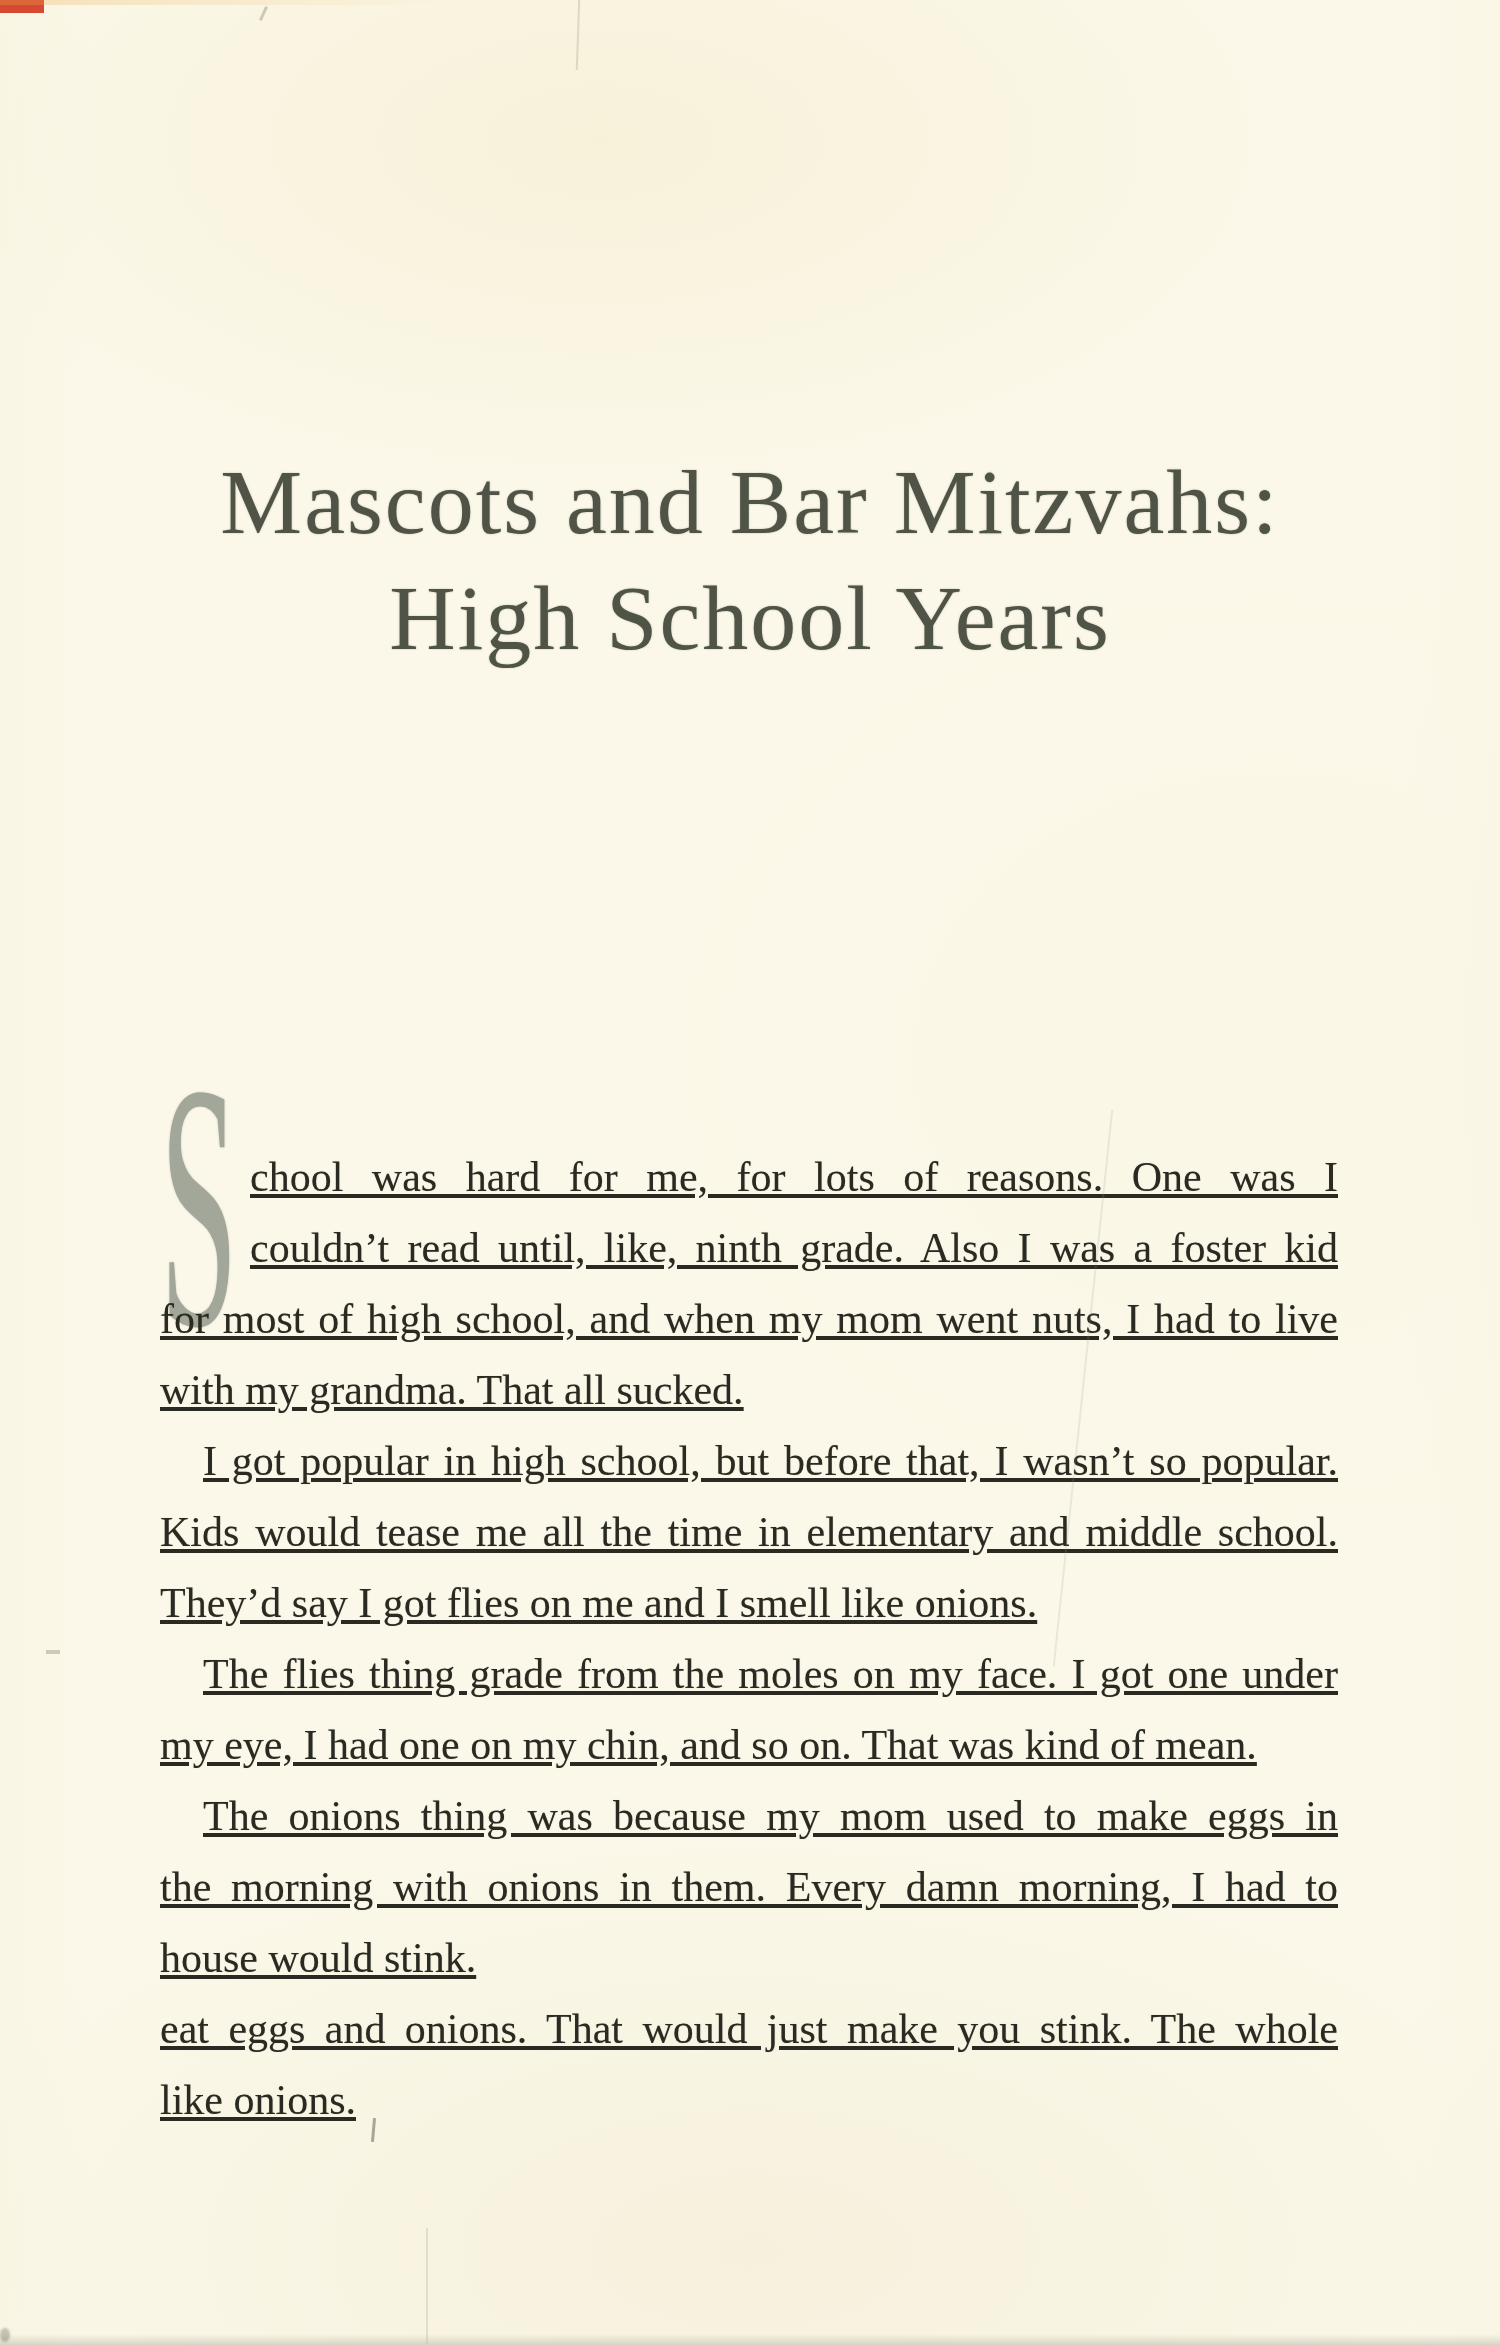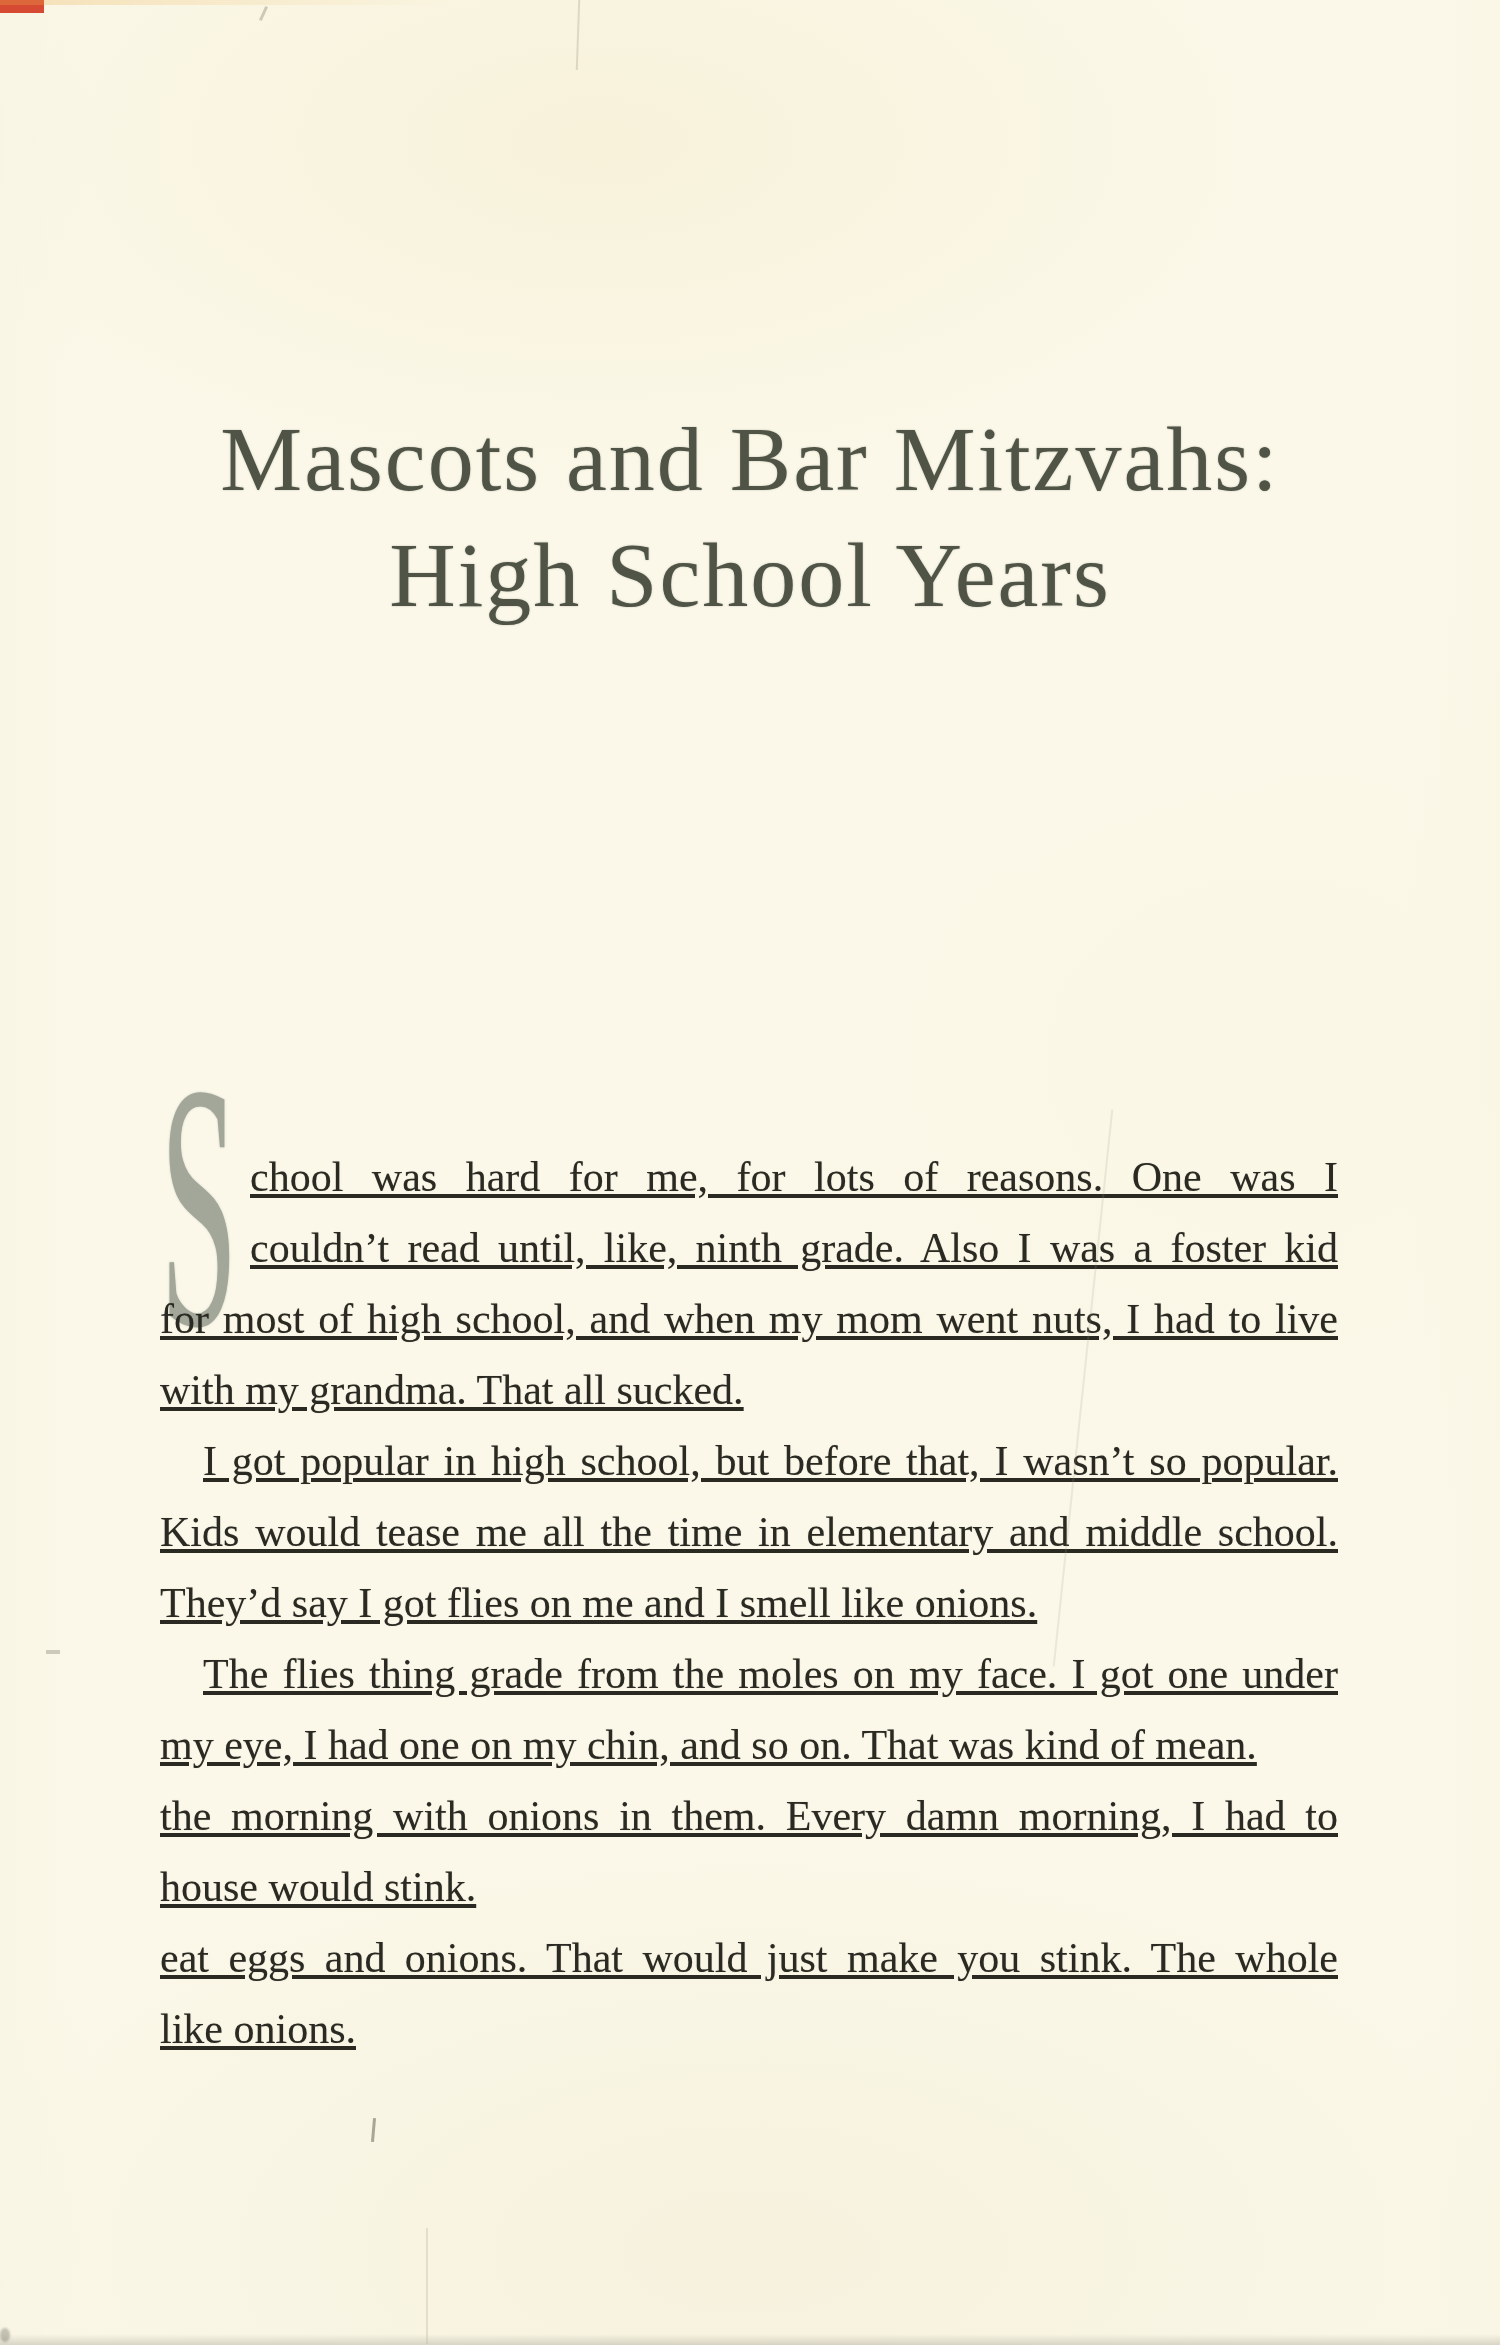--- a/index.html
+++ b/index.html
@@ -12,21 +12,21 @@
   }
   .paper-tone{
     position:absolute;inset:0;pointer-events:none;
     background:
       radial-gradient(1000px 500px at 40% 6%, rgba(244,236,205,0.55), rgba(244,236,205,0) 70%),
       radial-gradient(900px 700px at 85% 45%, rgba(249,245,226,0.40), rgba(249,245,226,0) 70%),
       radial-gradient(1200px 600px at 50% 96%, rgba(240,233,206,0.45), rgba(240,233,206,0) 72%),
       linear-gradient(to right, rgba(246,242,222,0.35), rgba(0,0,0,0) 6%, rgba(0,0,0,0) 94%, rgba(248,245,228,0.5));
   }
   .page-title{
-    position:absolute;left:0;right:0;top:401px;
+    position:absolute;left:0;right:0;top:444px;
     text-align:center;
     color:#4f5446;
     font-size:92px;
     line-height:116px;
     letter-spacing:2px;
     text-shadow:0 0 2px rgba(80,85,70,0.35);
   }
   .drop-cap{
     position:absolute;
     left:160px;top:1031px;
@@ -84,20 +84,21 @@
 <div class="body-text">
     <div class="bline just dc-ind"><span>chool was hard for me, for lots of reasons. One was I</span></div>
     <div class="bline just dc-ind"><span>couldn’t read until, like, ninth grade. Also I was a foster kid</span></div>
     <div class="bline just"><span>for most of high school, and when my mom went nuts, I had to live</span></div>
     <div class="bline last"><span>with my grandma. That all sucked.</span></div>
     <div class="bline just p-ind"><span>I got popular in high school, but before that, I wasn’t so popular.</span></div>
     <div class="bline just"><span>Kids would tease me all the time in elementary and middle school.</span></div>
     <div class="bline last"><span>They’d say I got flies on me and I smell like onions.</span></div>
     <div class="bline just p-ind"><span>The flies thing grade from the moles on my face. I got one under</span></div>
     <div class="bline last"><span>my eye, I had one on my chin, and so on. That was kind of mean.</span></div>
+    <div class="bline just p-ind"><span>The onions thing was because my mom used to make eggs in</span></div>
     <div class="bline just"><span>the morning with onions in them. Every damn morning, I had to</span></div>
     <div class="bline last"><span>house would stink.</span></div>
     <div class="bline just"><span>eat eggs and onions. That would just make you stink. The whole</span></div>
     <div class="bline last"><span>like onions.</span></div>
   </div>
 
 <div class="art red-mark"></div>
 <div class="art top-band"></div>
 <div class="art crease-top"></div>
 <div class="art squiggle-tr"></div>

